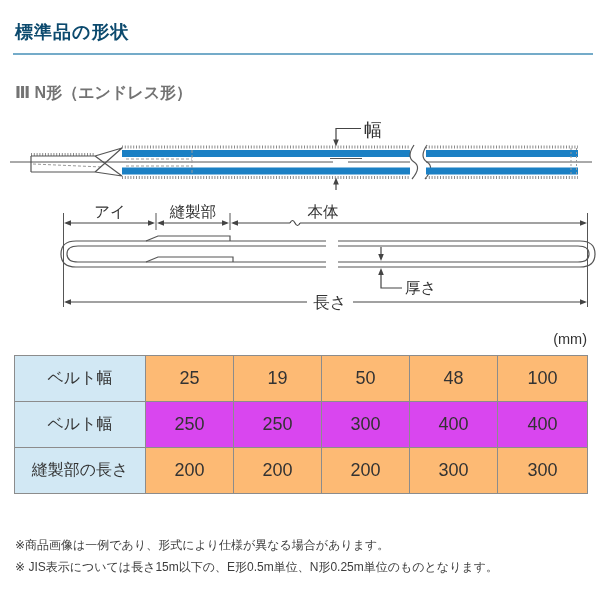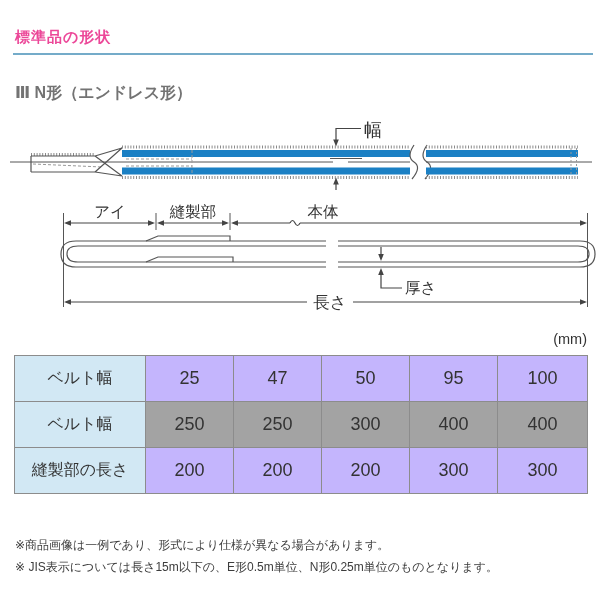--- a/index.html
+++ b/index.html
@@ -1,33 +1,33 @@
 <!DOCTYPE html>
 <html><head>
 <meta charset="utf-8">
 <style>
   * { margin:0; padding:0; box-sizing:border-box; }
   body { background:#ffffff; font-family:"Liberation Sans","DejaVu Sans",sans-serif; }
   .page { position:relative; width:600px; height:600px; background:#ffffff; overflow:hidden; color:#352c29; }
 
-  .page-title { position:absolute; left:15px; top:28px; font-size:15px; font-weight:bold; letter-spacing:1px; color:#ec4899; }
+  .page-title { position:absolute; left:15px; top:20px; font-size:18px; font-weight:bold; letter-spacing:1px; color:#0c4a6e; }
   .title-rule { position:absolute; left:13px; top:53px; width:580px; height:2px; background:#74abc9; }
   .section-heading { position:absolute; left:15px; top:83px; font-size:16px; font-weight:bold; color:#737373; }
 
   .diagram-top  { position:absolute; left:0; top:112px; width:600px; height:85px; }
   .diagram-side { position:absolute; left:0; top:196px; width:600px; height:126px;margin-left:28px; }
   svg text { fill:#333; font-family:"Liberation Sans","DejaVu Sans",sans-serif; }
 
   .unit-label { position:absolute; top:331px; right:13px; font-size:14.5px; color:#333;margin-left:11px; }
 
   table.spec { position:absolute; left:14px; top:355px; width:573px; border-collapse:collapse; table-layout:fixed; }
   table.spec th, table.spec td { border:1px solid #8c8c8c; height:46px; text-align:center; vertical-align:middle; font-weight:normal; }
   table.spec th { background:#d2e8f4; font-size:16px; color:#333; }
-  table.spec td { font-size:18px; color:#333; background:#c4b5fd; }
-  table.spec tr.alt td { background:#a3a3a3; }
+  table.spec td { font-size:18px; color:#333; background:#fdba74; }
+  table.spec tr.alt td { background:#d946ef; }
 
   .notes { position:absolute; left:15px; top:534px; width:578px; font-size:12px; line-height:22px; color:#3c3c3c; }
 </style>
 </head>
 <body>
 
 <div class="page">
 
   <h1 class="page-title">標準品の形状</h1>
   <div class="title-rule"></div>
@@ -159,23 +159,23 @@
       <col style="width:88px">
         <col style="width:88px">
         <col style="width:88px">
         <col style="width:88px">
         <col style="width:90px">
     </colgroup>
     <tbody>
       <tr>
         <th>ベルト幅</th>
         <td>25</td>
-        <td>47</td>
+        <td>19</td>
         <td>50</td>
-        <td>95</td>
+        <td>48</td>
         <td>100</td>
       </tr>
       <tr class="alt">
         <th>ベルト幅</th>
         <td>250</td>
         <td>250</td>
         <td>300</td>
         <td>400</td>
         <td>400</td>
       </tr>

